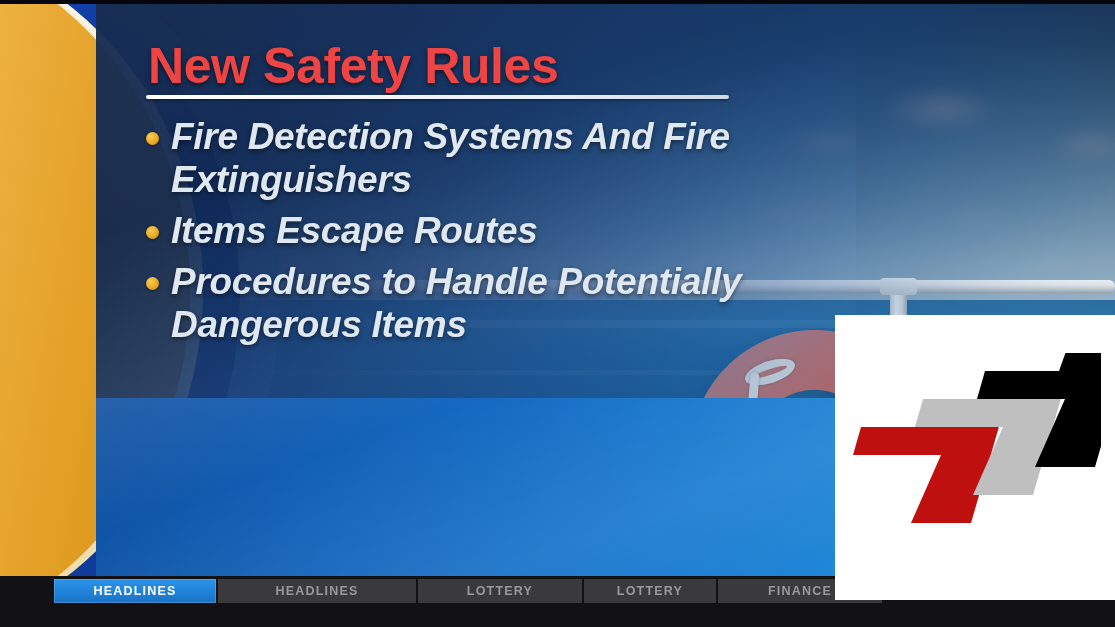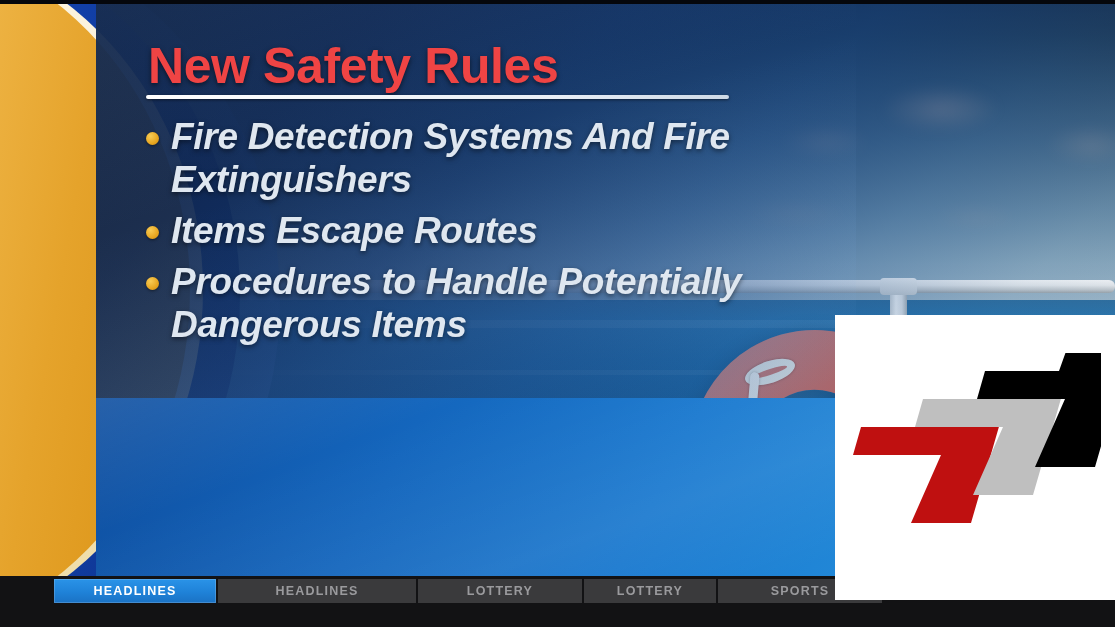--- a/index.html
+++ b/index.html
@@ -290,21 +290,21 @@
   <div class="ticker">
     <div class="ticker-right">
       <span></span>
       <span></span>
     </div>
     <div class="tabs">
       <div class="tab active t0">HEADLINES</div>
       <div class="tab inactive t1">HEADLINES</div>
       <div class="tab inactive t2">LOTTERY</div>
       <div class="tab inactive t3">LOTTERY</div>
-      <div class="tab inactive t4">SPORTS</div>
+      <div class="tab inactive t4">FINANCE</div>
     </div>
   </div>
 
   <div class="logo-box">
     <svg class="logo-mark" viewBox="0 0 248 180">
       <polygon points="8,74 82,74 92,46 154,46 118,170 58,170 88,102 0,102" fill="#bf1010"></polygon>
       <polygon points="70,46 144,46 154,18 216,18 180,142 120,142 150,74 62,74" fill="#bfbfbf"></polygon>
       <polygon points="132,18 206,18 216,-10 278,-10 242,114 182,114 212,46 124,46" fill="#000000"></polygon>
     </svg>
   </div>

